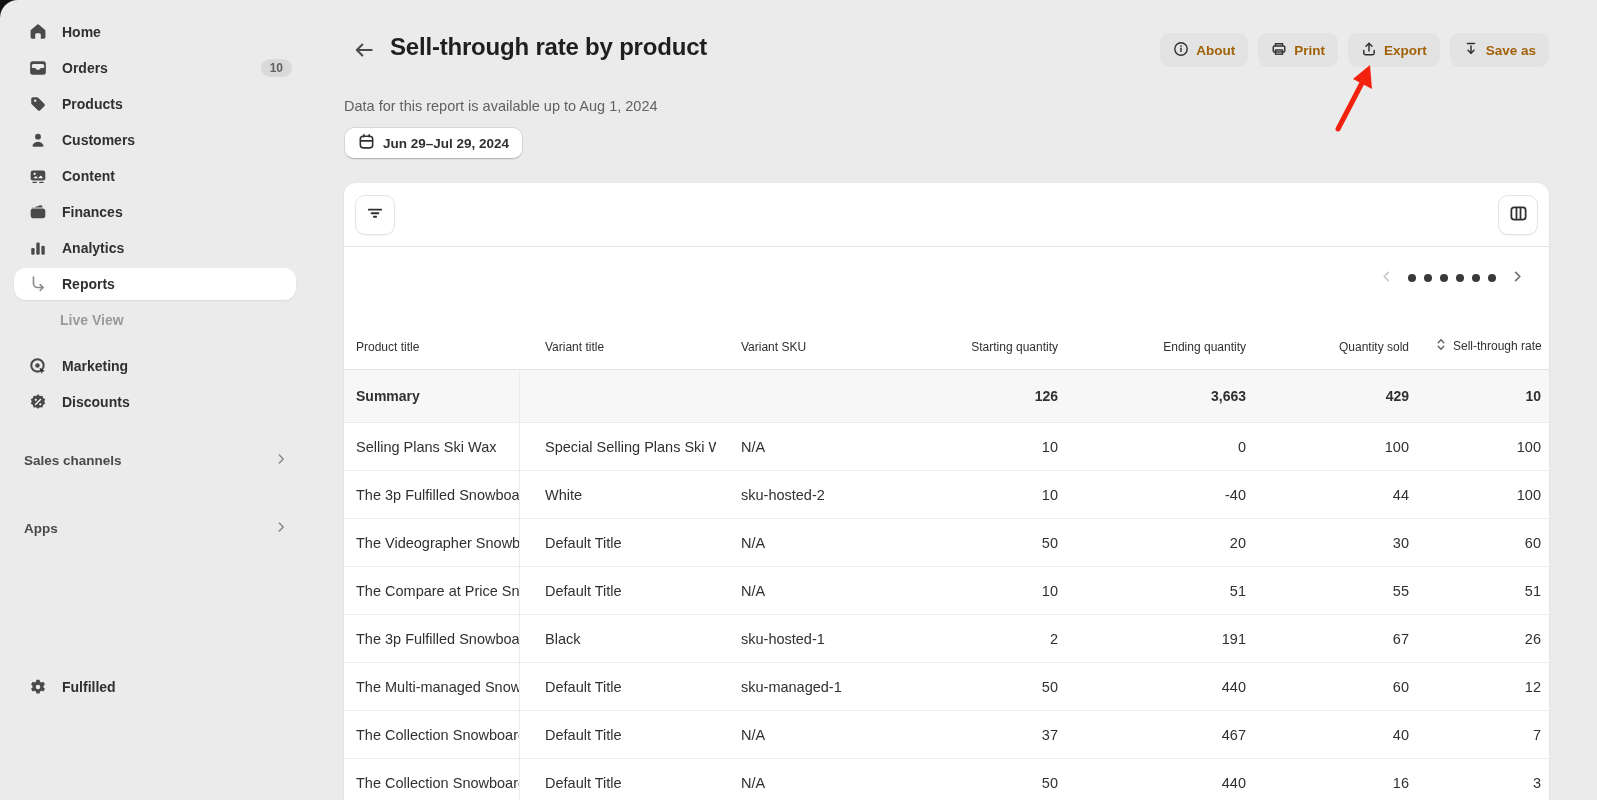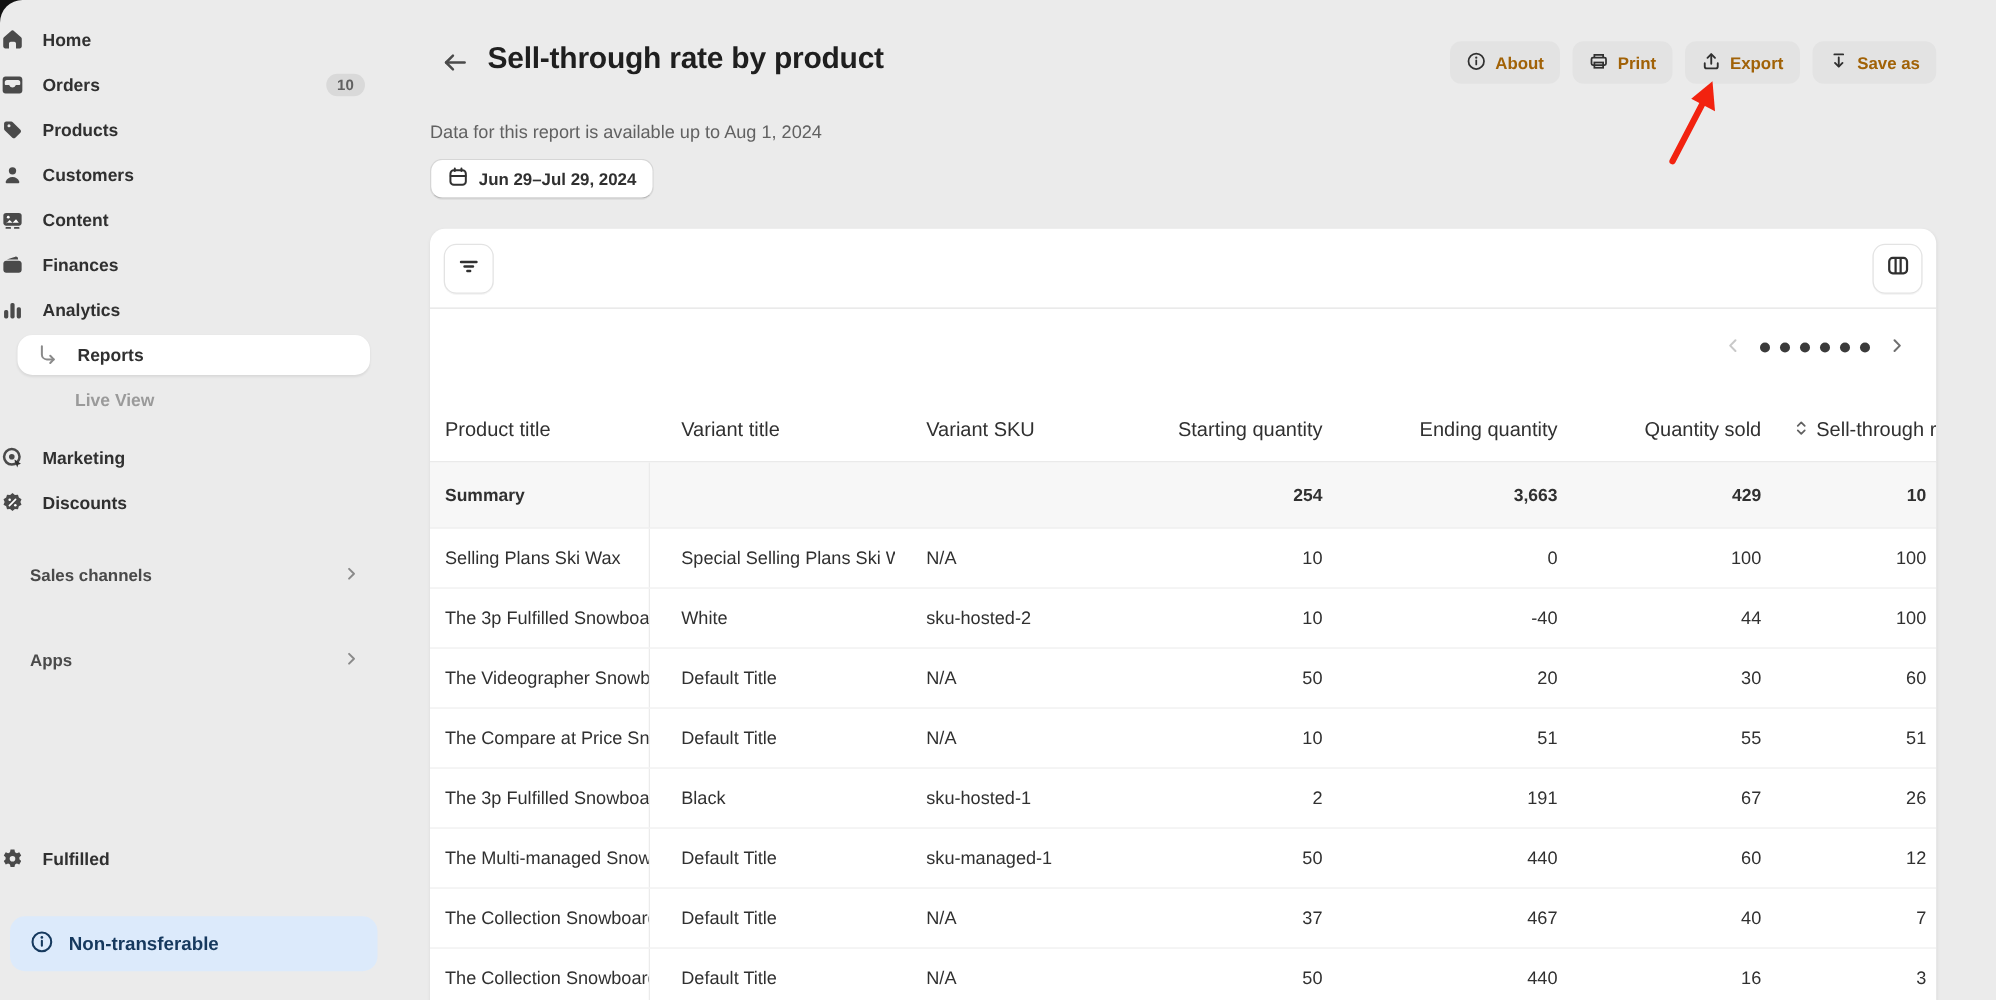--- a/index.html
+++ b/index.html
@@ -3,21 +3,21 @@
 <meta charset="utf-8">
 <style>
   * { margin:0; padding:0; box-sizing:border-box; }
   html,body { width:1597px; height:800px; background:#111; overflow:hidden;
     font-family:"Liberation Sans","DejaVu Sans",sans-serif; }
   .app { position:relative; width:1597px; height:800px; background:#ebebeb;
     border-top-left-radius:18px; overflow:hidden; color:#303030; }
 
   
   .sidebar { position:absolute; left:0; top:0; width:310px; height:100%; padding-top:14px; }
-  .nav-item { display:flex; align-items:center; height:36px; gap:14px;
+  .nav-item { display:flex; align-items:center; height:36px; padding-left:28px; gap:14px;
     font-size:14px; font-weight:600; color:#303030; cursor:pointer; }
   .nav-item .ico { width:20px; height:20px; display:flex; align-items:center; justify-content:center; flex:0 0 20px; }
   .nav-item svg { display:block; }
   .badge { margin-left:auto; margin-right:18px; background:#d9d9d9; color:#616161;
     font-size:12px; font-weight:600; padding:2px 9px; border-radius:9px; }
   .nav-item.selected-wrap { padding:0; }
   .pill { display:flex; align-items:center; gap:14px; height:32px; margin:2px 14px;
     padding-left:14px; background:#fff; border-radius:12px; width:282px;
     box-shadow:0 1px 2px rgba(0,0,0,.08); font-weight:700; }
   .live-view { padding-left:60px; color:#9a9a9a; font-weight:600; font-size:14px; height:36px; display:flex; align-items:center; }
@@ -57,21 +57,21 @@
   .tool-btn.left { left:11px; } .tool-btn.right { right:11px; }
   .pager { height:62px; display:flex; align-items:center; justify-content:flex-end;
     padding-right:24px; gap:14px; }
   .pager .dots { display:flex; gap:8px; }
   .pager .dot { width:8px; height:8px; border-radius:50%; background:#3a3a3a; cursor:pointer; }
   .pg-chev { font-size:17px; cursor:pointer; line-height:1; }
   .pg-chev.prev { color:#c9c9c9; } .pg-chev.next { color:#707070; }
 
   .grid-row { display:grid; grid-template-columns:176px 196px 188px 164px 188px 163px 130px; align-items:center; }
   .thead { height:61px; border-bottom:1px solid #e3e3e3; align-items:end; padding-bottom:15px;
-    font-size:16px; color:#303030; }
+    font-size:12px; color:#303030; }
   .th { white-space:nowrap; overflow:hidden; }
   .th.c1 { padding-left:12px; }
   .th.pl { padding-left:25px; }
   .th.num { text-align:right; padding-right:10px; }
   .th.last { overflow:visible; display:flex; align-items:center; gap:6px; padding-left:16px; }
   .srow { height:53px; background:#f7f7f7; border-bottom:1px solid #ebebeb; font-size:14px; font-weight:700; }
   .trow { height:48px; border-bottom:1px solid #ebebeb; font-size:14.5px; background:#fff; }
   .td { white-space:nowrap; overflow:hidden; align-self:stretch; display:flex; align-items:center; }
   .td.c1 { padding-left:12px; border-right:1px solid #ebebeb; }
   .td.pl { padding-left:25px; }
@@ -210,30 +210,20 @@
         <span class="ico">
           <svg width="18" height="18" viewBox="0 0 16 16">
               <path fill="#4a4a4a" d="M6.6 1.5h2.8l.4 1.8 1.3.7 1.7-.7 1.4 2.4-1.3 1.2v1.5l1.3 1.2-1.4 2.4-1.7-.7-1.3.7-.4 1.8H6.6l-.4-1.8-1.3-.7-1.7.7-1.4-2.4 1.3-1.2V6.9L1.8 5.7l1.4-2.4 1.7.7 1.3-.7z"></path>
               <circle cx="8" cy="8" r="2" fill="#ebebeb"></circle>
             </svg>
         </span>
         <span>Fulfilled</span>
       </div>
     </div>
 
-    <div class="banner">
-      <span class="ico">
-        <svg width="19" height="19" viewBox="0 0 16 16" fill="none" stroke="#16395e" stroke-width="1.4">
-            <circle cx="8" cy="8" r="6.3"></circle>
-            <path d="M8 7.2v3.4" stroke-linecap="round"></path>
-            <circle cx="8" cy="5" r=".9" fill="#16395e" stroke="none"></circle>
-          </svg>
-      </span>
-      <span>Non-transferable</span>
-    </div>
   </nav>
 
   <div class="main">
     <div class="back-btn">
       <svg width="22" height="22" viewBox="0 0 20 20" fill="none" stroke="#4a4a4a" stroke-width="1.8" stroke-linecap="round" stroke-linejoin="round">
           <path d="M17 10H3.5"></path>
           <path d="m8.5 5-5 5 5 5"></path>
         </svg>
     </div>
     <h1 class="page-title">Sell-through rate by product</h1>
@@ -354,21 +344,21 @@
                 <path d="M3 5 6 2l3 3"></path>
                 <path d="M3 9l3 3 3-3"></path>
               </svg></span>
             <span>Sell-through rate</span>
           </div>
         </div>
       <div class="grid-row srow" id="summary-row">
           <div class="td c1">Summary</div>
           <div class="td pl"></div>
           <div class="td pl"></div>
-          <div class="td num">254</div>
+          <div class="td num">126</div>
           <div class="td num">3,663</div>
           <div class="td num">429</div>
           <div class="td last">10</div>
         </div>
       <div id="tbody">
           <div class="grid-row trow">
             <div class="td c1">Selling Plans Ski Wax</div>
             <div class="td pl">Special Selling Plans Ski Wax</div>
             <div class="td pl">N/A</div>
             <div class="td num">10</div>

